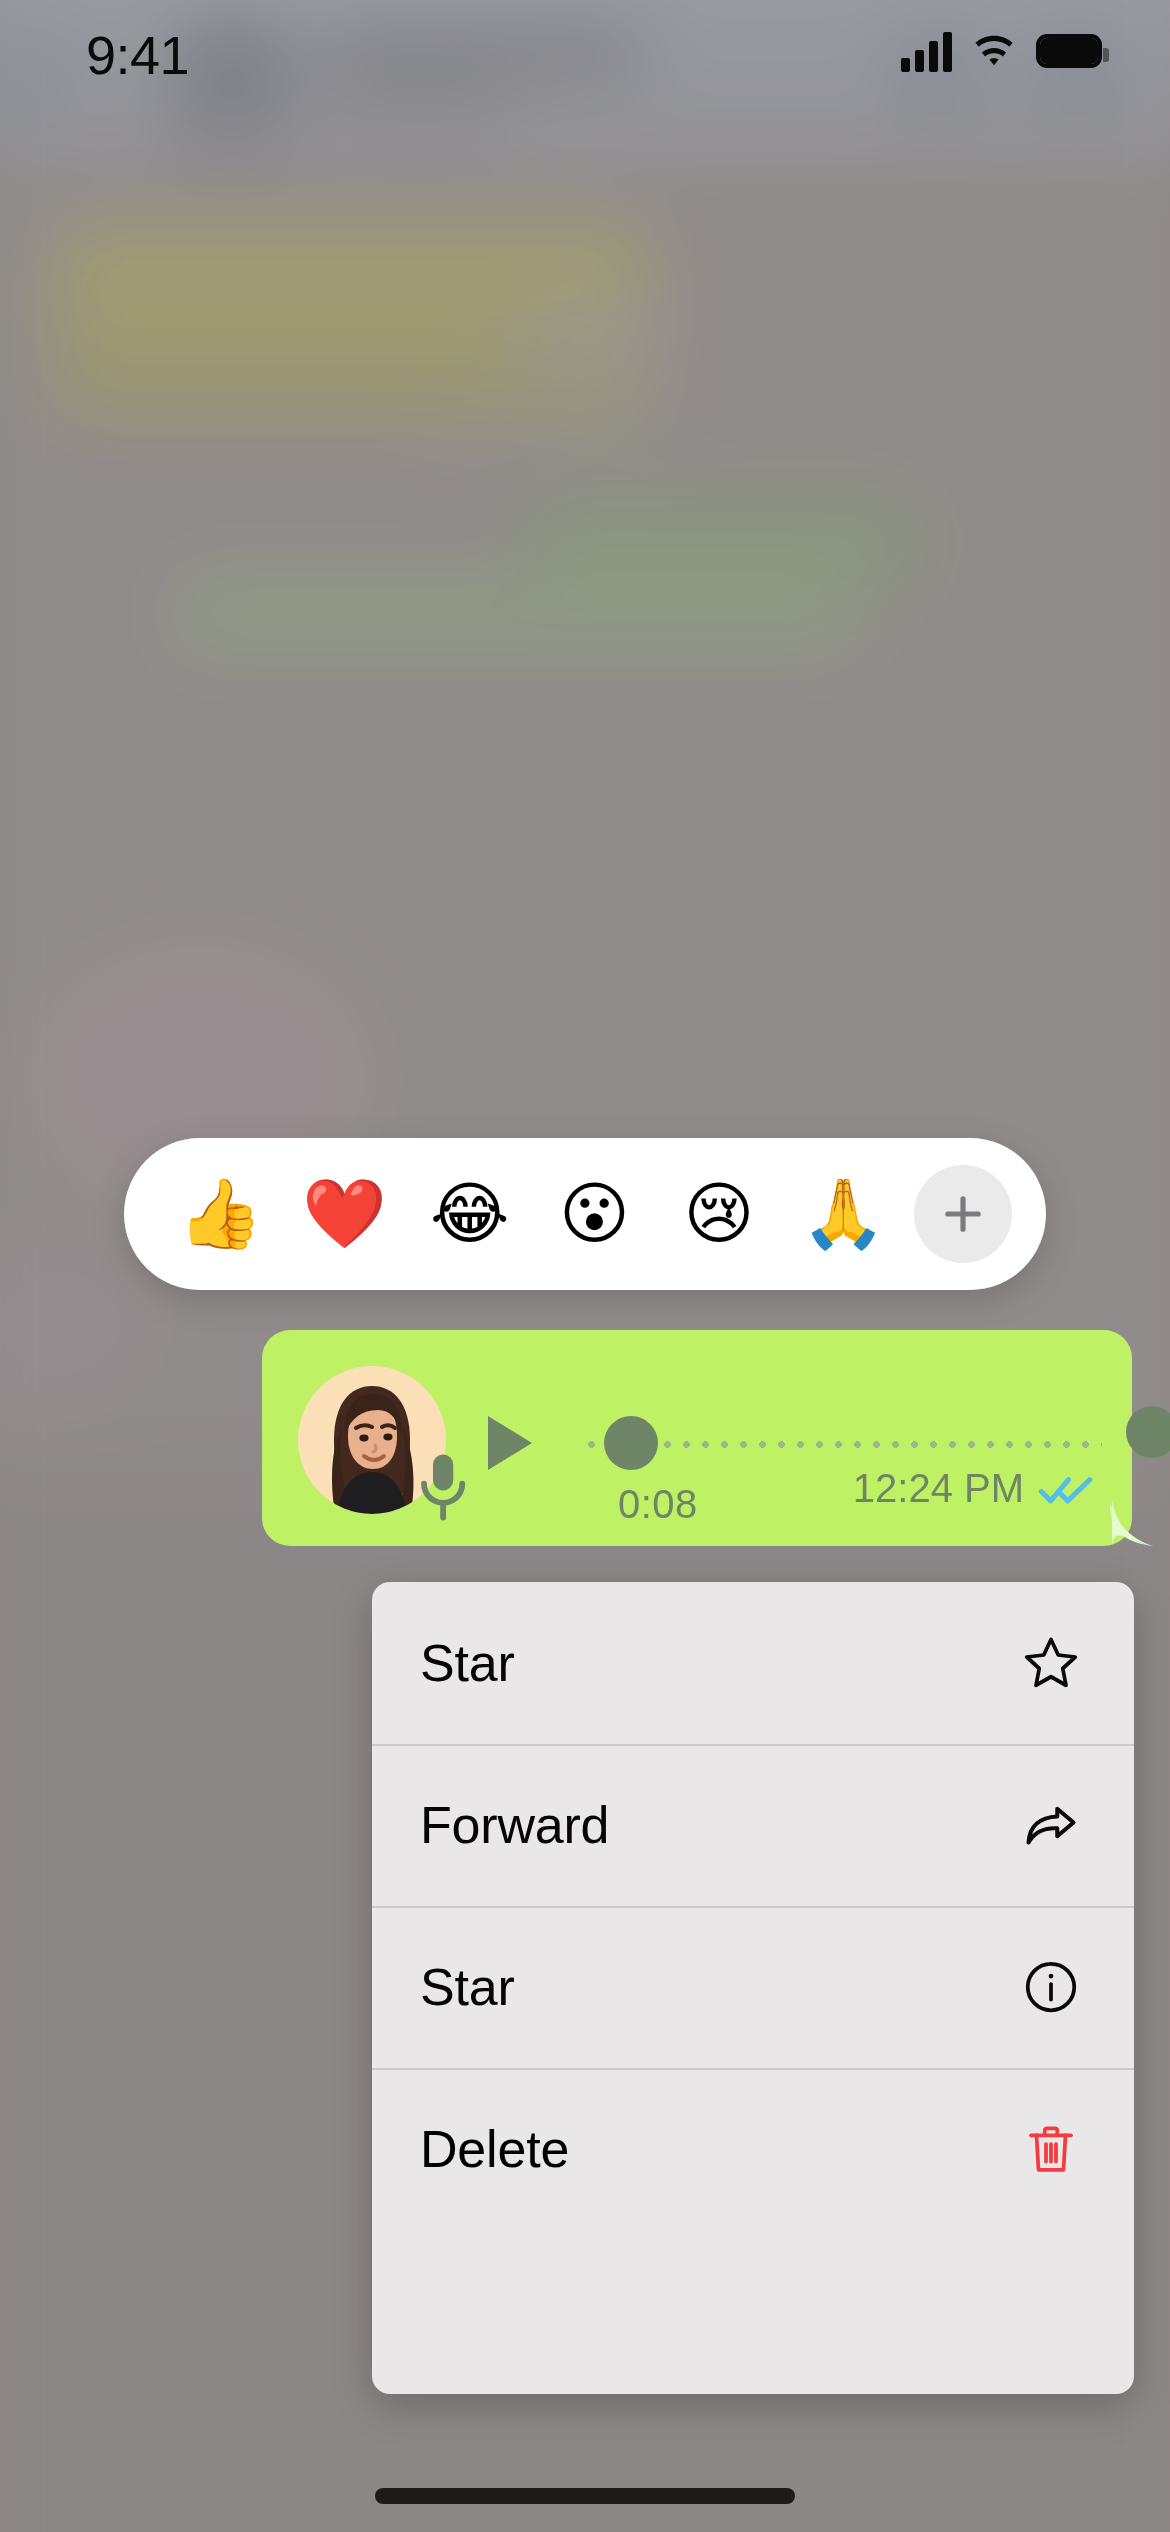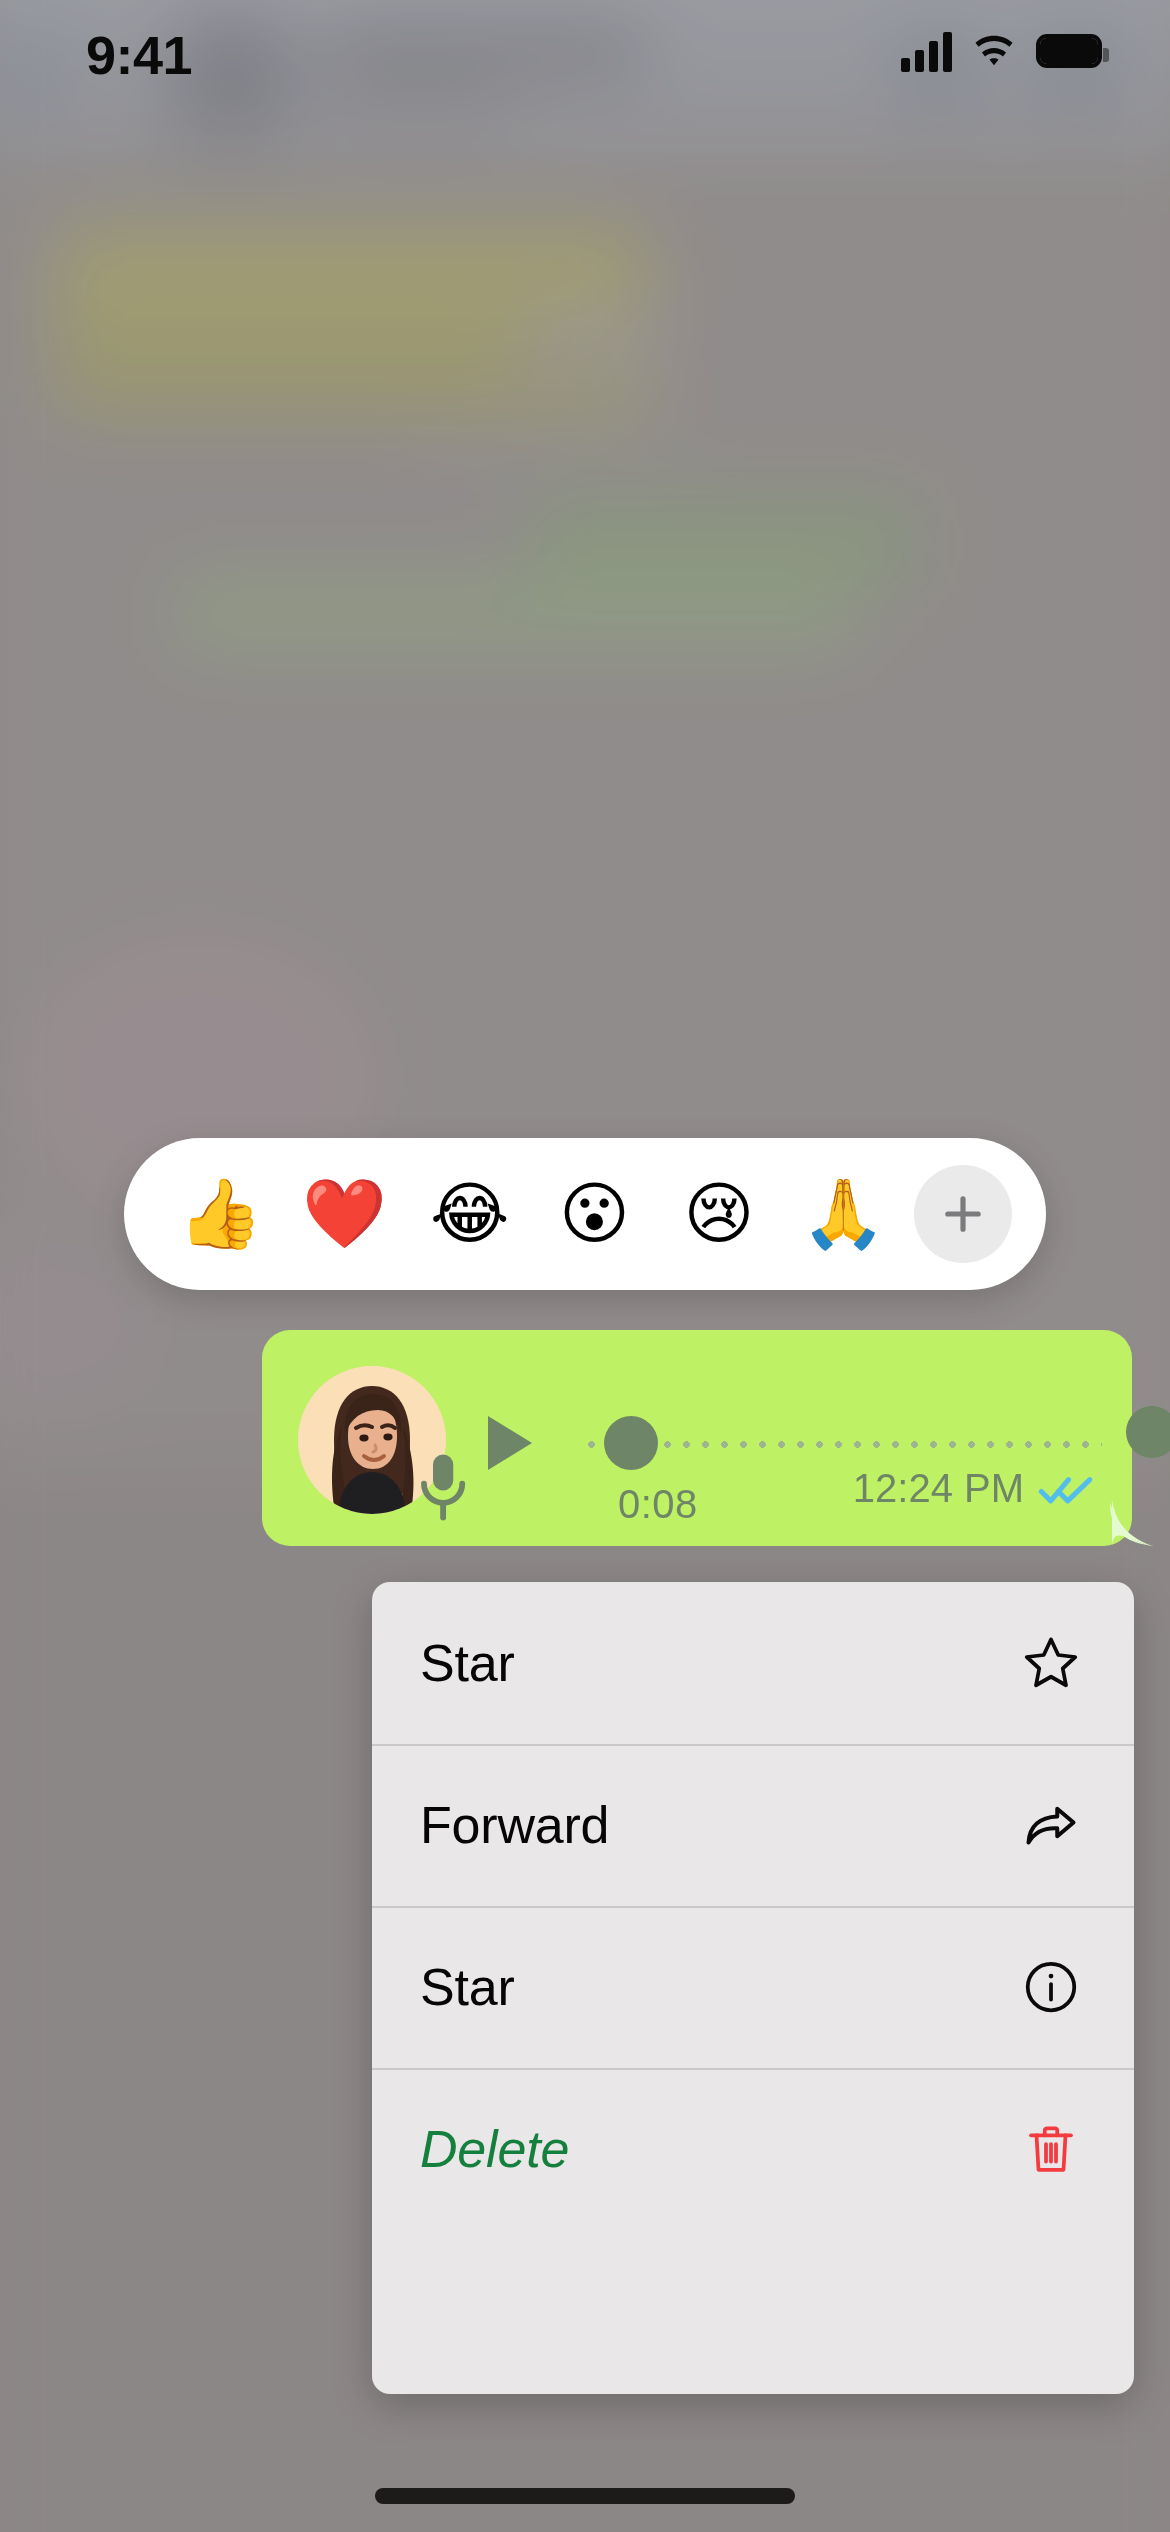--- a/index.html
+++ b/index.html
@@ -54,21 +54,21 @@
   
   #scrim { position:absolute; inset:0; background:rgba(125,120,118,0.30); }
 
   
   #status-bar {
     position:absolute; left:0; top:0; width:1170px; height:130px;
     z-index:40;
   }
   #status-time {
     position:absolute; left:86px; top:24px;
-    font-size:54px; font-weight:700; color:#0a0a0a;
+    font-size:54px; font-weight:400; color:#0a0a0a;
     letter-spacing:-0.5px;
   }
   #status-right {
     position:absolute; right:68px; top:30px;
     display:flex; align-items:center; gap:18px;
   }
   .bars { display:flex; align-items:flex-end; gap:5px; height:42px; }
   .bars i { display:block; width:9px; background:#0a0a0a; border-radius:2px; }
   .bars i:nth-child(1){ height:14px; }
   .bars i:nth-child(2){ height:22px; }
@@ -176,21 +176,21 @@
     position:relative; height:162px;
     display:flex; align-items:center; justify-content:space-between;
     padding:0 52px 0 48px;
     cursor:pointer;
   }
   .menu-item + .menu-item::before {
     content:""; position:absolute; left:0; right:0; top:0;
     height:1.5px; background:rgba(0,0,0,0.13);
   }
   .menu-label { font-size:52px; color:#060606; letter-spacing:-0.2px; }
-  .menu-label.danger { color:#15803d;font-style:italic; }
+  .menu-label.danger { color:#000000; }
   .menu-icon { width:62px; height:62px; display:flex; align-items:center; justify-content:center; }
   .menu-icon svg { width:60px; height:60px; }
 
   
   #home-indicator {
     position:absolute; left:50%; transform:translateX(-50%);
     bottom:28px; width:420px; height:16px;
     border-radius:10px; background:#1d1a1a; z-index:40;
   }
 </style>

